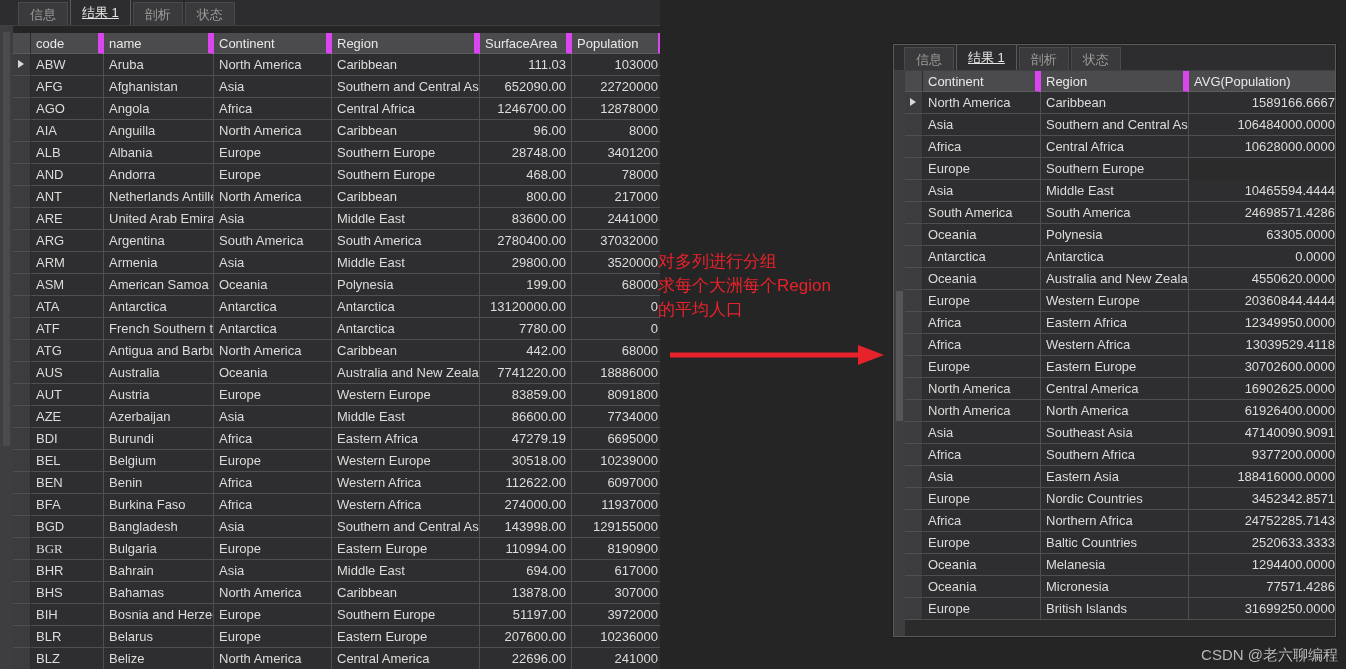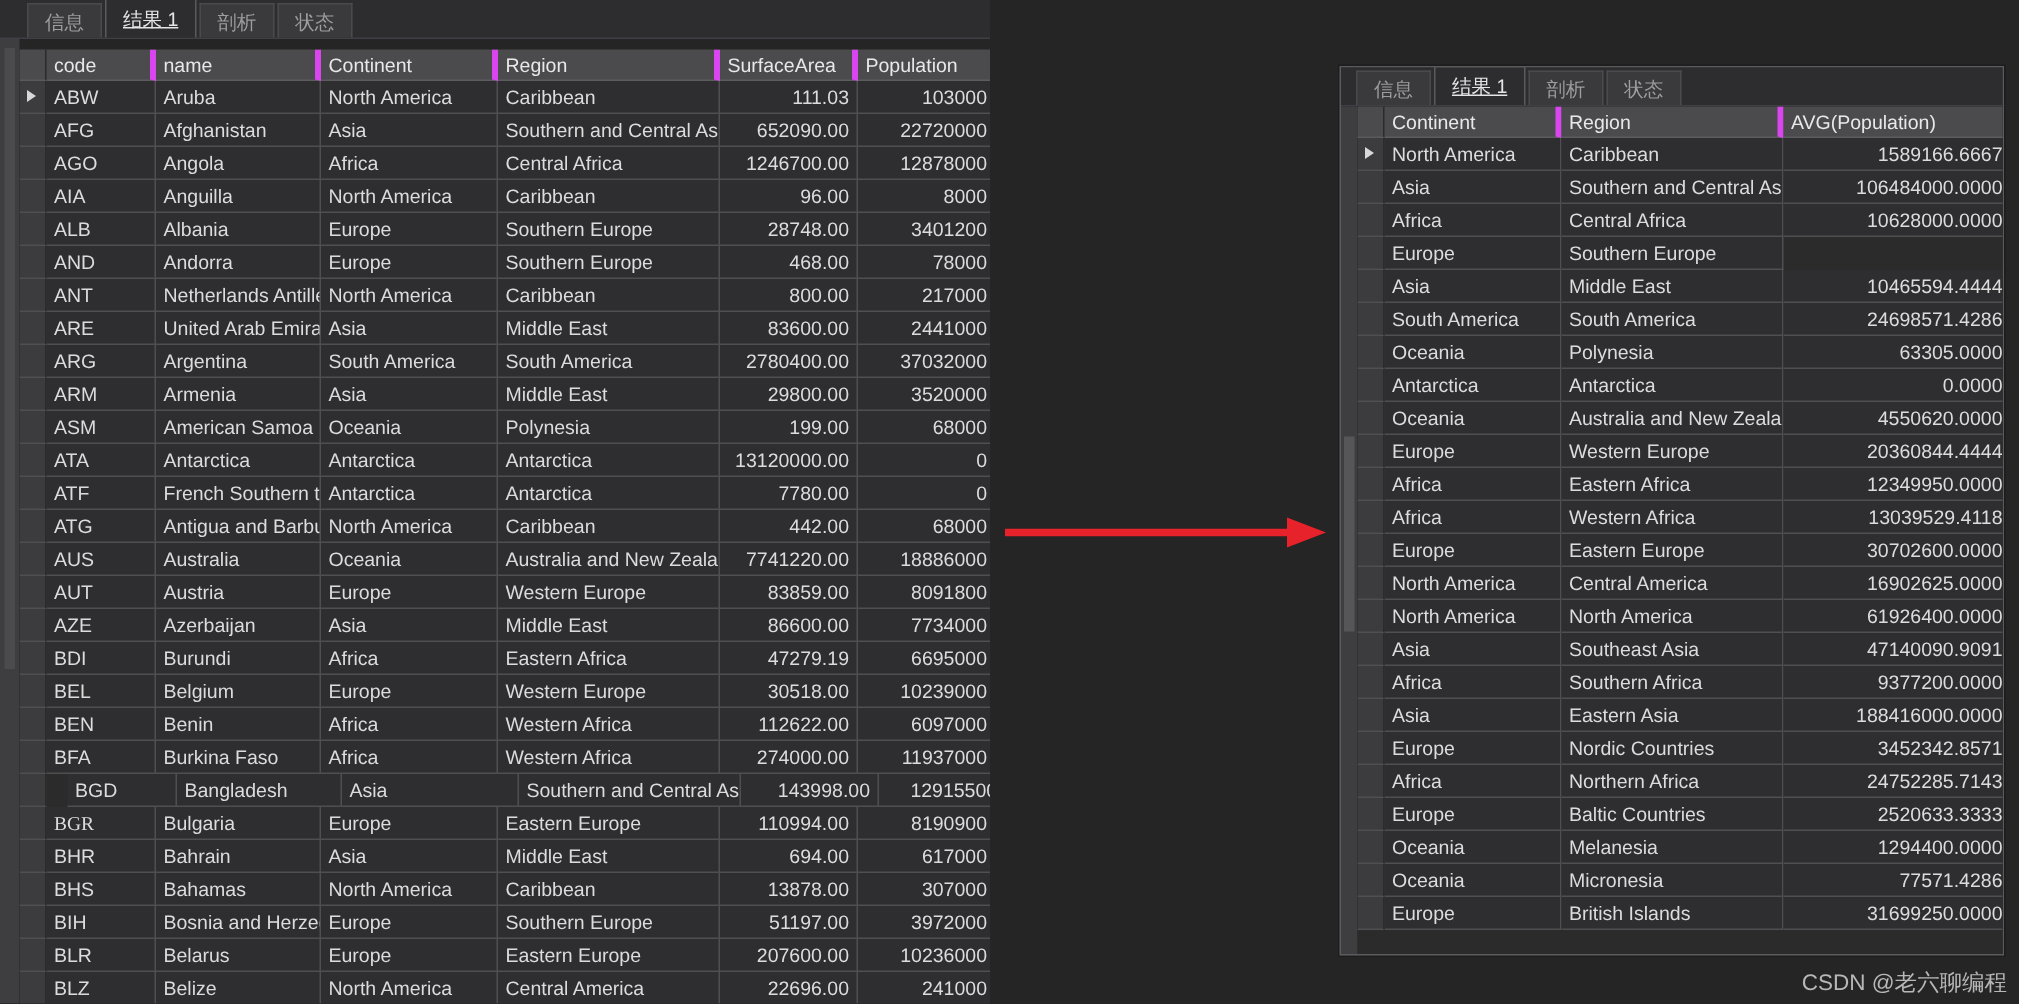--- a/index.html
+++ b/index.html
@@ -90,21 +90,21 @@
     padding: 0 5px;
     line-height: 21px;
     border-right: 1px solid #4f4f52;
     border-bottom: 1px solid #4f4f52;
     overflow: hidden;
     white-space: nowrap;
     background: #2e2e30;
   }
   .grid-row.header .cell {
     background: #4b4b4e;
-    border-right: 4px solid #d946ef;
+    border-right: 6px solid #d946ef;
     border-bottom: 1px solid #5d5d60;
   }
   .cell.num { text-align: right; }
 
   
   #left-panel {
     position: absolute;
     left: 0; top: 0;
     width: 660px; height: 669px;
   }
@@ -385,21 +385,21 @@
           <div class="gutter"></div>
           <div class="cell" style="width: 73px; flex: 0 0 73px;">BFA</div>
           <div class="cell" style="width: 110px; flex: 0 0 110px;">Burkina Faso</div>
           <div class="cell" style="width: 118px; flex: 0 0 118px;">Africa</div>
           <div class="cell" style="width: 148px; flex: 0 0 148px;">Western Africa</div>
           <div class="cell num" style="width: 92px; flex: 0 0 92px;">274000.00</div>
           <div class="cell num" style="width: 92px; flex: 0 0 92px;">11937000</div>
         </div>
         <div class="grid-row">
           <div class="gutter"></div>
-          <div class="cell" style="width: 73px; flex: 0 0 73px; margin-left: 14px;">BGD</div>
+          <div class="cell" style="width: 73px; flex: 0 0 73px;">BGD</div>
           <div class="cell" style="width: 110px; flex: 0 0 110px;">Bangladesh</div>
           <div class="cell" style="width: 118px; flex: 0 0 118px;">Asia</div>
           <div class="cell" style="width: 148px; flex: 0 0 148px;">Southern and Central Asia</div>
           <div class="cell num" style="width: 92px; flex: 0 0 92px;">143998.00</div>
           <div class="cell num" style="width: 92px; flex: 0 0 92px;">129155000</div>
         </div>
         <div class="grid-row">
           <div class="gutter"></div>
           <div class="cell" style="width: 73px; flex: 0 0 73px; font-family: Liberation Serif, serif;">BGR</div>
           <div class="cell" style="width: 110px; flex: 0 0 110px;">Bulgaria</div>
@@ -449,20 +449,23 @@
           <div class="cell" style="width: 73px; flex: 0 0 73px;">BLZ</div>
           <div class="cell" style="width: 110px; flex: 0 0 110px;">Belize</div>
           <div class="cell" style="width: 118px; flex: 0 0 118px;">North America</div>
           <div class="cell" style="width: 148px; flex: 0 0 148px;">Central America</div>
           <div class="cell num" style="width: 92px; flex: 0 0 92px;">22696.00</div>
           <div class="cell num" style="width: 92px; flex: 0 0 92px;">241000</div>
         </div>
       </div>
   </div>
 
+  <div id="annotation">对多列进行分组
+求每个大洲每个Region
+的平均人口</div>
 
   <svg id="arrow" viewBox="0 0 218 22">
     <line x1="2" y1="11" x2="196" y2="11" stroke="#e8222a" stroke-width="5"></line>
     <polygon points="190,1 216,11 190,21" fill="#e8222a"></polygon>
   </svg>
 
   <div id="inset">
     <div class="tabbar" id="inset-tabbar">
         <div class="tab">信息</div>
         <div class="tab active">结果 1</div>

